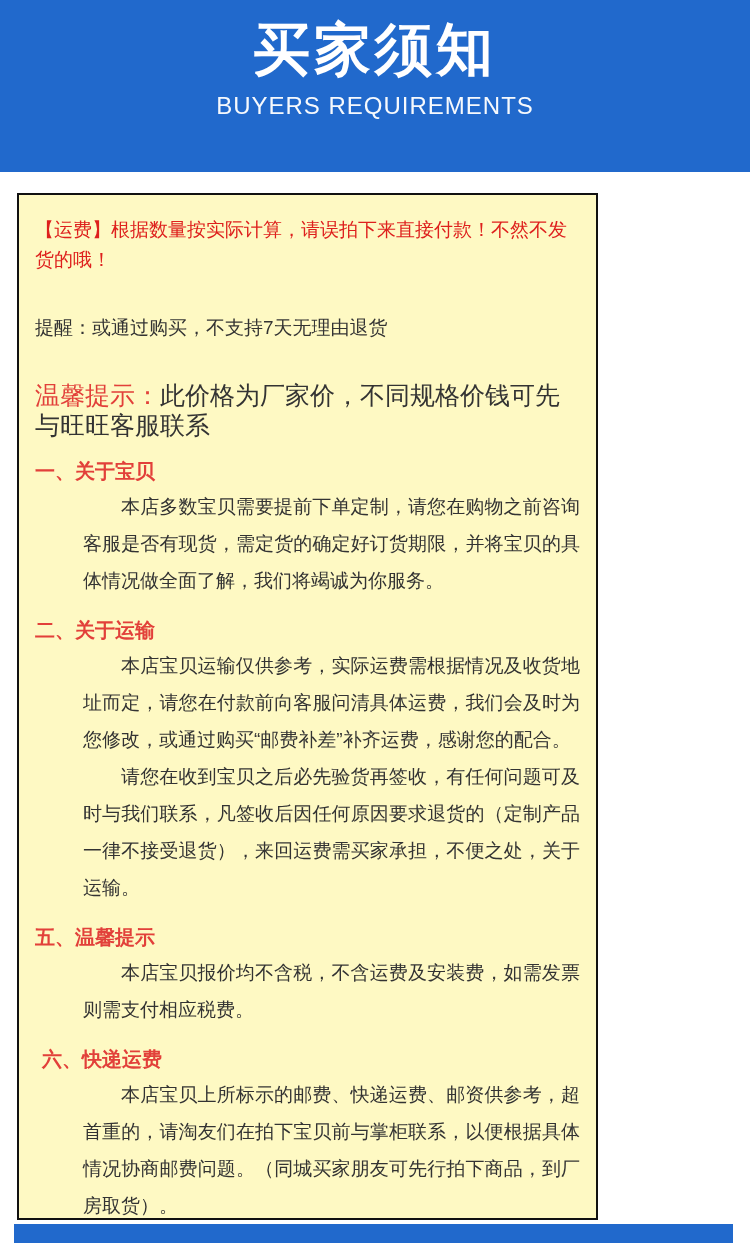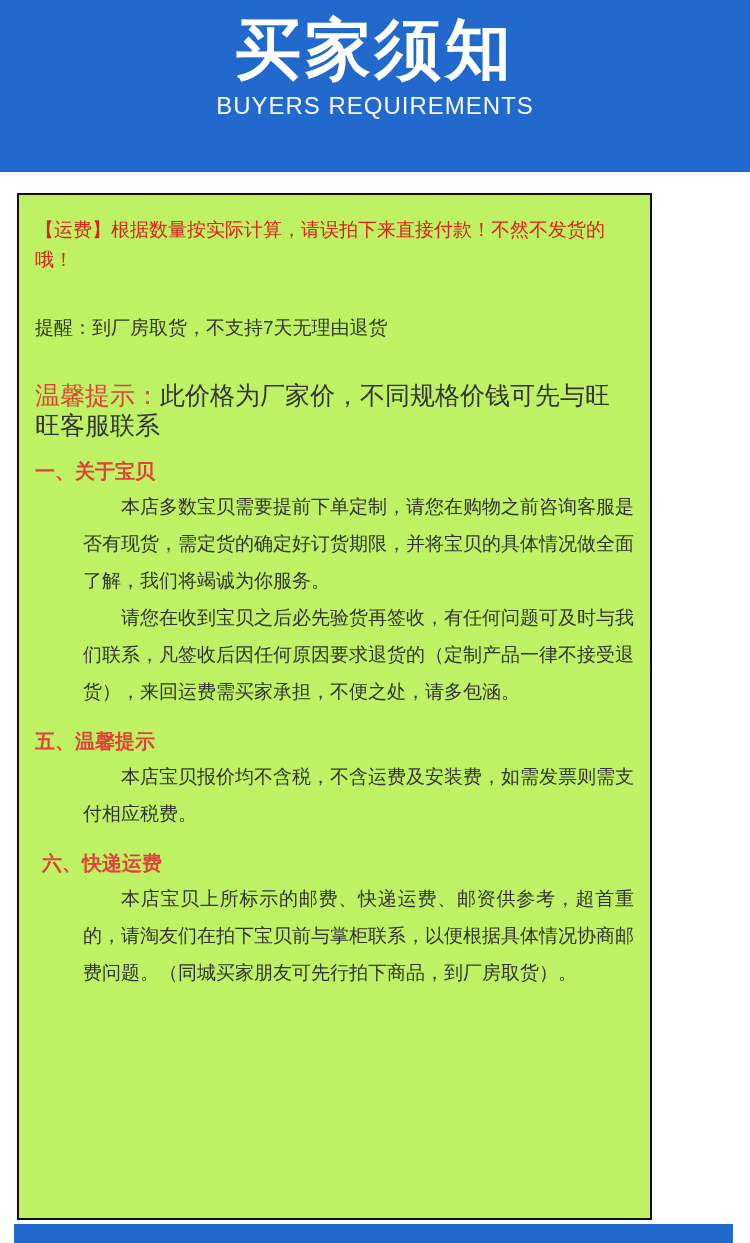--- a/index.html
+++ b/index.html
@@ -20,38 +20,38 @@
   }
   
   .hero{
     width:750px;height:172px;
     background:var(--header-blue);
     text-align:center;
     padding-top:16px;
   }
   .hero-title{
     color:#ffffff;
-    font-size:66px;
+    font-size:57px;
     font-weight:bold;
     letter-spacing:4px;
     line-height:66px;
   }
   .hero-subtitle{
     color:rgba(255,255,255,0.96);
     font-size:24px;
     font-weight:normal;
     letter-spacing:1px;
     margin-top:10px;
   }
   
   .notice-box{
     position:absolute;
     left:17px;top:193px;
-    width:635px;height:1027px;
-    background:#bef264;
+    width:581px;height:1027px;
+    background:#fef9c3;
     border:2px solid var(--box-border);
     padding:20px 16px 0 16px;
     overflow:hidden;
   }
   .alert{
     color:var(--alert-red);
     font-size:19px;
     line-height:30px;
     margin-bottom:38px;
   }
@@ -94,33 +94,37 @@
 
 <div class="hero">
   <div class="hero-title">买家须知</div>
   <div class="hero-subtitle">BUYERS REQUIREMENTS</div>
 </div>
 
 <div class="notice-box">
 
   <p class="alert">【运费】根据数量按实际计算，请误拍下来直接付款！不然不发货的哦！</p>
 
-  <p class="reminder">提醒：到厂房取货，不支持7天无理由退货</p>
+  <p class="reminder">提醒：或通过购买，不支持7天无理由退货</p>
 
   <p class="tip"><span class="red">温馨提示：</span><span>此价格为厂家价，不同规格价钱可先与旺旺客服联系</span></p>
 
   <div class="section">
     <h3>一、关于宝贝</h3>
     <p>本店多数宝贝需要提前下单定制，请您在购物之前咨询客服是否有现货，需定货的确定好订货期限，并将宝贝的具体情况做全面了解，我们将竭诚为你服务。</p>
   </div>
 
+  <div class="section">
+    <h3>二、关于运输</h3>
+    <p>本店宝贝运输仅供参考，实际运费需根据情况及收货地址而定，请您在付款前向客服问清具体运费，我们会及时为您修改，或通过购买“邮费补差”补齐运费，感谢您的配合。</p>
+  </div>
 
 
   <div class="section">
-    <p>请您在收到宝贝之后必先验货再签收，有任何问题可及时与我们联系，凡签收后因任何原因要求退货的（定制产品一律不接受退货），来回运费需买家承担，不便之处，请多包涵。</p>
+    <p>请您在收到宝贝之后必先验货再签收，有任何问题可及时与我们联系，凡签收后因任何原因要求退货的（定制产品一律不接受退货），来回运费需买家承担，不便之处，关于运输。</p>
   </div>
 
   <div class="section">
     <h3>五、温馨提示</h3>
     <p>本店宝贝报价均不含税，不含运费及安装费，如需发票则需支付相应税费。</p>
   </div>
 
   <div class="section indent6">
     <h3>六、快递运费</h3>
     <p>本店宝贝上所标示的邮费、快递运费、邮资供参考，超首重的，请淘友们在拍下宝贝前与掌柜联系，以便根据具体情况协商邮费问题。（同城买家朋友可先行拍下商品，到厂房取货）。</p>

